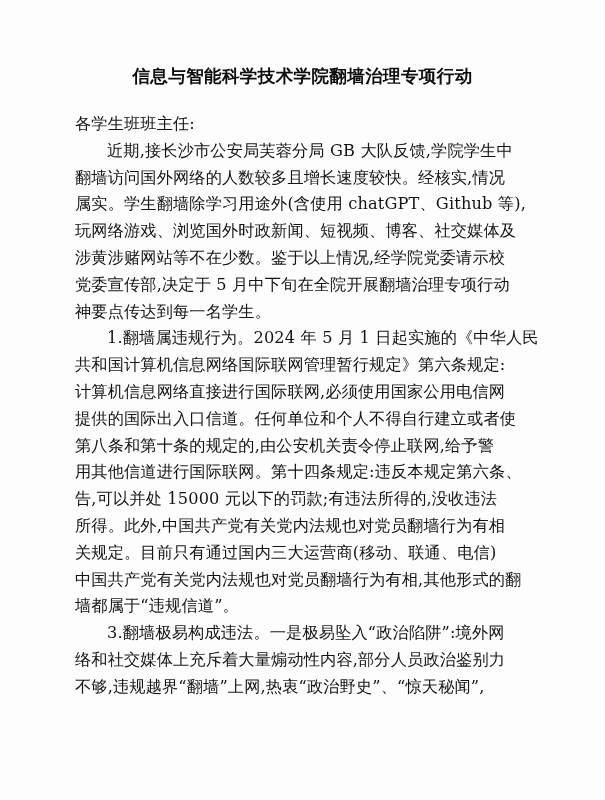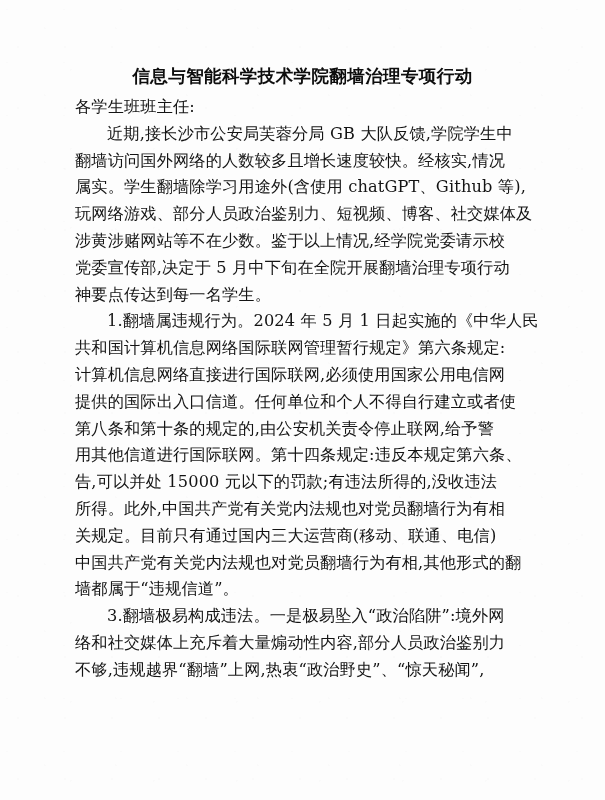--- a/index.html
+++ b/index.html
@@ -51,20 +51,21 @@
     font-weight: bold;
     font-size: 17.5px;
     line-height: 36px;
     letter-spacing: 0.4px;
     color: #0d0d0d;
     white-space: nowrap;
   }
 
   
   .body-block {
+    margin-top: 17px;
     padding-left: 75px;
     padding-right: 71px;
   }
   .line {
     font-size: 16.2px;
     line-height: 26.8px;
     letter-spacing: 0.15px;
     color: #141414;
     white-space: nowrap;
     font-family: "DejaVu Serif", "Liberation Serif", serif;
@@ -82,21 +83,21 @@
 
   <div class="title-block">
     <div class="doc-title">信息与智能科学技术学院翻墙治理专项行动</div>
   </div>
 
   <div class="body-block">
     <div class="line">各学生班班主任:</div>
     <div class="line indent">近期,接长沙市公安局芙蓉分局 GB 大队反馈,学院学生中</div>
     <div class="line">翻墙访问国外网络的人数较多且增长速度较快。经核实,情况</div>
     <div class="line">属实。学生翻墙除学习用途外(含使用 chatGPT、Github 等),</div>
-    <div class="line">玩网络游戏、部分人员政治鉴别力、短视频、博客、社交媒体及</div>
+    <div class="line">玩网络游戏、浏览国外时政新闻、短视频、博客、社交媒体及</div>
     <div class="line">涉黄涉赌网站等不在少数。鉴于以上情况,经学院党委请示校</div>
     <div class="line">党委宣传部,决定于 5 月中下旬在全院开展翻墙治理专项行动</div>
     <div class="line">神要点传达到每一名学生。</div>
     <div class="line indent">1.翻墙属违规行为。2024 年 5 月 1 日起实施的《中华人民</div>
     <div class="line">共和国计算机信息网络国际联网管理暂行规定》第六条规定:</div>
     <div class="line">计算机信息网络直接进行国际联网,必须使用国家公用电信网</div>
     <div class="line">提供的国际出入口信道。任何单位和个人不得自行建立或者使</div>
     <div class="line">第八条和第十条的规定的,由公安机关责令停止联网,给予警</div>
     <div class="line">用其他信道进行国际联网。第十四条规定:违反本规定第六条、</div>
     <div class="line">告,可以并处 15000 元以下的罚款;有违法所得的,没收违法</div>

